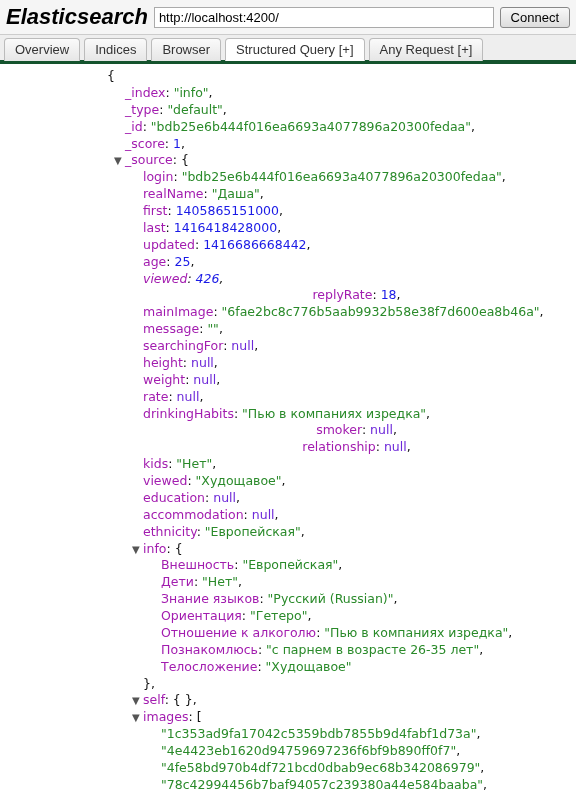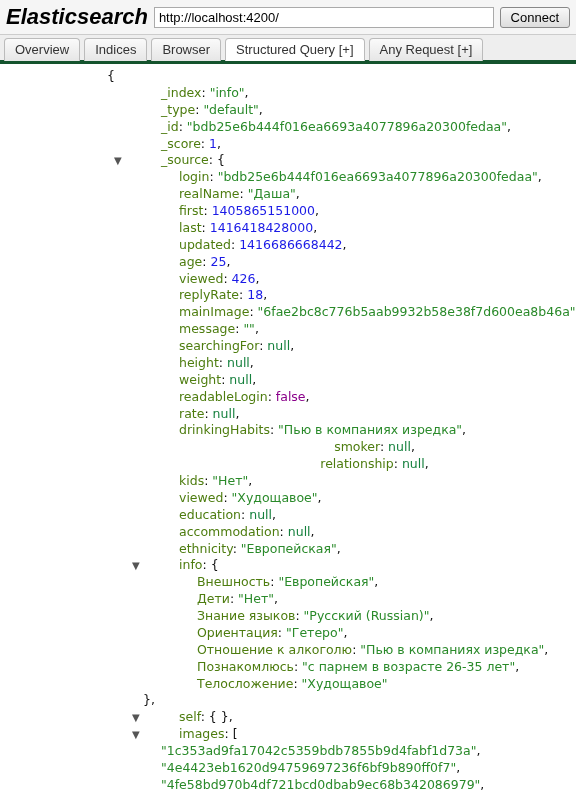--- a/index.html
+++ b/index.html
@@ -71,24 +71,24 @@
   }
   .row { white-space: nowrap; }
   .toggle {
     display: inline-block;
     width: 11px;
     color: #555;
     cursor: pointer;
     user-select: none;
     font-size: 10px;
   }
-  .key { color: #4d7c0f; margin-left: 36px; }
+  .key { color: #a21caf; }
   .string { color: #2a8a2a; }
   .number { color: #1a1ae6; }
-  .null { color: #15803d; }
+  .null { color: #6d28d9; }
   .bool { color: #8a008a; }
   .punct { color: #111; }
 </style>
 </head>
 <body>
 
 <div class="topbar">
   <span class="brand">Elasticsearch</span>
   <input class="url-input" value="http://localhost:4200/" style="">
   <button class="connect-btn">Connect</button>
@@ -108,28 +108,27 @@
     <div class="row" style="padding-left: 108px;"><span class="toggle"> </span><span class="key">_type</span><span class="punct">: </span><span class="string">"default"</span><span class="punct">,</span></div>
     <div class="row" style="padding-left: 108px;"><span class="toggle"> </span><span class="key">_id</span><span class="punct">: </span><span class="string">"bdb25e6b444f016ea6693a4077896a20300fedaa"</span><span class="punct">,</span></div>
     <div class="row" style="padding-left: 108px;"><span class="toggle"> </span><span class="key">_score</span><span class="punct">: </span><span class="number">1</span><span class="punct">,</span></div>
     <div class="row" style="padding-left: 108px;"><span class="toggle">▼</span><span class="key">_source</span><span class="punct">: {</span></div>
     <div class="row" style="padding-left: 126px;"><span class="toggle"> </span><span class="key">login</span><span class="punct">: </span><span class="string">"bdb25e6b444f016ea6693a4077896a20300fedaa"</span><span class="punct">,</span></div>
     <div class="row" style="padding-left: 126px;"><span class="toggle"> </span><span class="key">realName</span><span class="punct">: </span><span class="string">"Даша"</span><span class="punct">,</span></div>
     <div class="row" style="padding-left: 126px;"><span class="toggle"> </span><span class="key">first</span><span class="punct">: </span><span class="number">1405865151000</span><span class="punct">,</span></div>
     <div class="row" style="padding-left: 126px;"><span class="toggle"> </span><span class="key">last</span><span class="punct">: </span><span class="number">1416418428000</span><span class="punct">,</span></div>
     <div class="row" style="padding-left: 126px;"><span class="toggle"> </span><span class="key">updated</span><span class="punct">: </span><span class="number">1416686668442</span><span class="punct">,</span></div>
     <div class="row" style="padding-left: 126px;"><span class="toggle"> </span><span class="key">age</span><span class="punct">: </span><span class="number">25</span><span class="punct">,</span></div>
-    <div class="row" style="padding-left: 126px;"><span class="toggle"> </span><span class="key">viewed</span><span class="punct">: </span><span class="number">426</span><span class="punct">,</span></div>
-    <div class="row" style="padding-left: 126px;"><span class="toggle"> </span><span class="key">replyRate</span><span class="punct">: </span><span class="number">18</span><span class="punct">,</span></div>
+    <div class="row" style="padding-left: 126px; font-style: italic;"><span class="toggle"> </span><span class="key">viewed</span><span class="punct">: </span><span class="number">426</span><span class="punct">,</span></div>
+    <div class="row" style="padding-left: 126px; text-align: center;"><span class="toggle"> </span><span class="key">replyRate</span><span class="punct">: </span><span class="number">18</span><span class="punct">,</span></div>
     <div class="row" style="padding-left: 126px;"><span class="toggle"> </span><span class="key">mainImage</span><span class="punct">: </span><span class="string">"6fae2bc8c776b5aab9932b58e38f7d600ea8b46a"</span><span class="punct">,</span></div>
     <div class="row" style="padding-left: 126px;"><span class="toggle"> </span><span class="key">message</span><span class="punct">: </span><span class="string">""</span><span class="punct">,</span></div>
     <div class="row" style="padding-left: 126px;"><span class="toggle"> </span><span class="key">searchingFor</span><span class="punct">: </span><span class="null">null</span><span class="punct">,</span></div>
     <div class="row" style="padding-left: 126px;"><span class="toggle"> </span><span class="key">height</span><span class="punct">: </span><span class="null">null</span><span class="punct">,</span></div>
     <div class="row" style="padding-left: 126px;"><span class="toggle"> </span><span class="key">weight</span><span class="punct">: </span><span class="null">null</span><span class="punct">,</span></div>
-    <div class="row" style="padding-left: 126px;"><span class="toggle"> </span><span class="key">readableLogin</span><span class="punct">: </span><span class="bool">false</span><span class="punct">,</span></div>
     <div class="row" style="padding-left: 126px;"><span class="toggle"> </span><span class="key">rate</span><span class="punct">: </span><span class="null">null</span><span class="punct">,</span></div>
     <div class="row" style="padding-left: 126px;"><span class="toggle"> </span><span class="key">drinkingHabits</span><span class="punct">: </span><span class="string">"Пью в компаниях изредка"</span><span class="punct">,</span></div>
     <div class="row" style="padding-left: 126px; text-align: center;"><span class="toggle"> </span><span class="key">smoker</span><span class="punct">: </span><span class="null">null</span><span class="punct">,</span></div>
     <div class="row" style="padding-left: 126px; text-align: center;"><span class="toggle"> </span><span class="key">relationship</span><span class="punct">: </span><span class="null">null</span><span class="punct">,</span></div>
     <div class="row" style="padding-left: 126px;"><span class="toggle"> </span><span class="key">kids</span><span class="punct">: </span><span class="string">"Нет"</span><span class="punct">,</span></div>
     <div class="row" style="padding-left: 126px;"><span class="toggle"> </span><span class="key">viewed</span><span class="punct">: </span><span class="string">"Худощавое"</span><span class="punct">,</span></div>
     <div class="row" style="padding-left: 126px;"><span class="toggle"> </span><span class="key">education</span><span class="punct">: </span><span class="null">null</span><span class="punct">,</span></div>
     <div class="row" style="padding-left: 126px;"><span class="toggle"> </span><span class="key">accommodation</span><span class="punct">: </span><span class="null">null</span><span class="punct">,</span></div>
     <div class="row" style="padding-left: 126px;"><span class="toggle"> </span><span class="key">ethnicity</span><span class="punct">: </span><span class="string">"Европейская"</span><span class="punct">,</span></div>
     <div class="row" style="padding-left: 126px;"><span class="toggle">▼</span><span class="key">info</span><span class="punct">: {</span></div>

